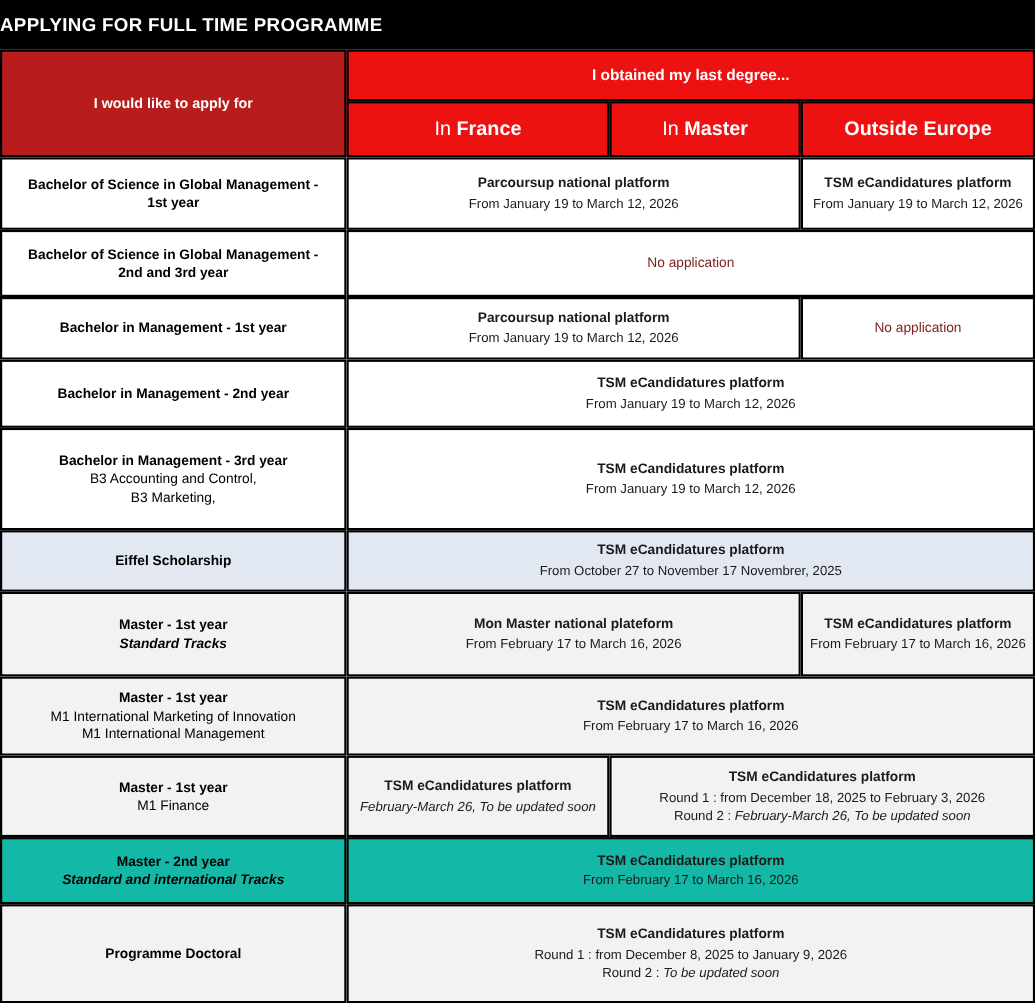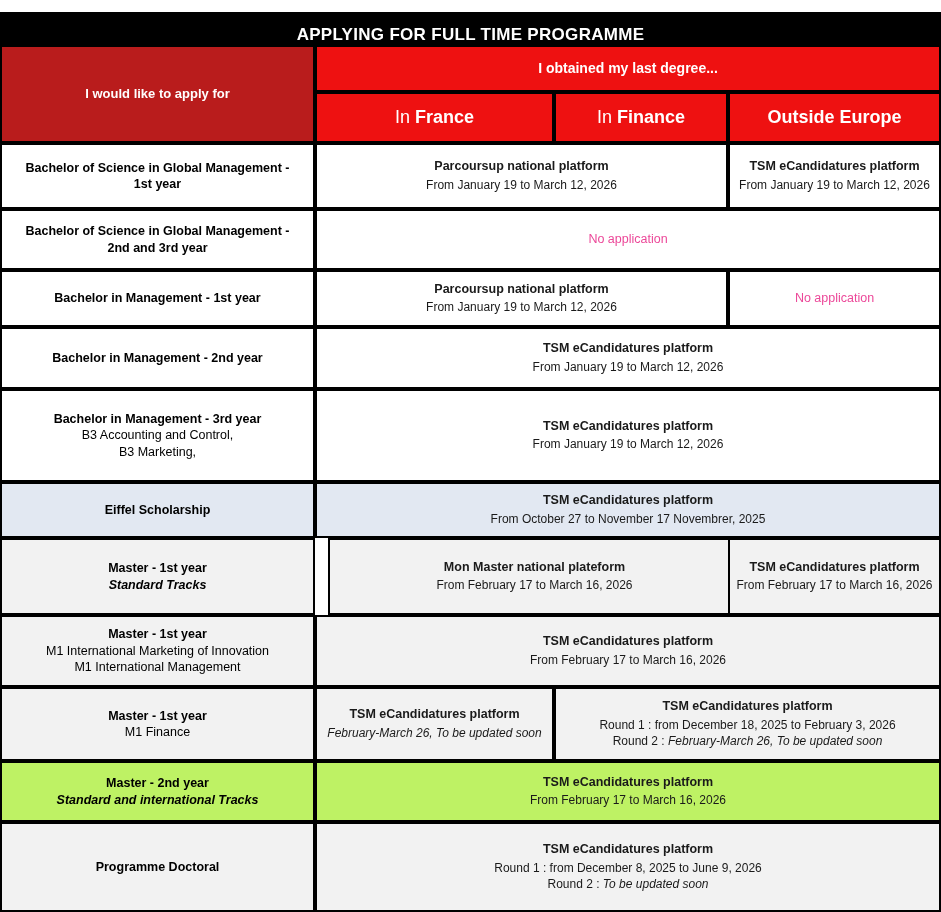--- a/index.html
+++ b/index.html
@@ -13,26 +13,25 @@
     position: relative;
     width: 941px;
     height: 912px;
     background: #ffffff;
     overflow: hidden;
   }
 
   
   .title-bar {
     position: absolute;
-    left: 0; top: 12px;
+    left: 0; top: 0;
     width: 941px; height: 45px;
     background: #000000;
     display: flex;
     align-items: center;
-    justify-content: center;
   }
   .title-bar .title-text {
     color: #ffffff;
     font-size: 17px;
     font-weight: bold;
     letter-spacing: 0.3px;
     text-align: center;
   }
 
   
@@ -69,27 +68,27 @@
   .label-cell { font-size: 12.5px; font-weight: bold; color: #000000; }
   .label-cell .sub-reg { font-weight: normal; font-size: 12.5px; }
   .label-cell .sub-ital { font-weight: bold; font-style: italic; font-size: 12.5px; }
 
   .data-cell { font-size: 12px; color: #1a1a1a; }
   .data-cell .hd { font-weight: bold; font-size: 12.5px; margin-bottom: 3px; }
   .data-cell .dt { font-weight: normal; font-size: 12px; }
   .data-cell .dt.ital { font-style: italic; }
   .data-cell .dt i { font-style: italic; }
 
-  .noapp { color: #ec4899; font-size: 12.5px; font-weight: normal; }
+  .noapp { color: #7f1d1d; font-size: 12.5px; font-weight: normal; }
 
   
   .bg-white { background: #ffffff; }
   .bg-blue  { background: #e2e8f2; }
   .bg-faint { background: #f2f2f2; }
-  .bg-gray  { background: #bef264; }
+  .bg-gray  { background: #14b8a6; }
 </style>
 </head>
 <body>
 
 <div id="sheet">
 
   <div class="title-bar">
     <span class="title-text">APPLYING FOR FULL TIME PROGRAMME</span>
   </div>
 
@@ -98,21 +97,21 @@
   </div>
 
   <div class="cell hdr-red big" style="left:315px; top:45px; width:626px; height:47px;">
     <span class="ln">I obtained my last degree...</span>
   </div>
 
   <div class="cell hdr-red sub" style="left:315px; top:92px; width:239px; height:51px;">
     <span class="ln"><span>In </span><b>France</b></span>
   </div>
   <div class="cell hdr-red sub" style="left:554px; top:92px; width:174px; height:51px;">
-    <span class="ln"><span>In </span><b>Finance</b></span>
+    <span class="ln"><span>In </span><b>Master</b></span>
   </div>
   <div class="cell hdr-red sub all-bold" style="left:728px; top:92px; width:213px; height:51px;">
     <span class="ln">Outside Europe</span>
   </div>
 
   <div class="cell label-cell bg-white" style="left:0px; top:143px; width:315px; height:66px;">
     <span class="ln">Bachelor of Science in Global Management -</span>
     <span class="ln">1st year</span>
   </div>
   <div class="cell data-cell bg-white" style="left:315px; top:143px; width:413px; height:66px;">
@@ -166,21 +165,21 @@
   </div>
   <div class="cell data-cell bg-blue" style="left:315px; top:482px; width:626px; height:56px;">
     <span class="ln hd">TSM eCandidatures platform</span>
     <span class="ln dt">From October 27 to November 17 Novembrer, 2025</span>
   </div>
 
   <div class="cell label-cell bg-faint" style="left:0px; top:538px; width:315px; height:77px;">
     <span class="ln">Master - 1st year</span>
     <span class="ln sub-ital">Standard Tracks</span>
   </div>
-  <div class="cell data-cell bg-faint" style="left:328px; top:538px; width:413px; height:77px;">
+  <div class="cell data-cell bg-faint" style="left:315px; top:538px; width:413px; height:77px;">
     <span class="ln hd">Mon Master national plateform</span>
     <span class="ln dt">From February 17 to March 16, 2026</span>
   </div>
   <div class="cell data-cell bg-faint" style="left:728px; top:538px; width:213px; height:77px;">
     <span class="ln hd">TSM eCandidatures platform</span>
     <span class="ln dt">From February 17 to March 16, 2026</span>
   </div>
 
   <div class="cell label-cell bg-faint" style="left:0px; top:615px; width:315px; height:72px;">
     <span class="ln">Master - 1st year</span>
@@ -213,17 +212,17 @@
   <div class="cell data-cell bg-gray" style="left:315px; top:761px; width:626px; height:61px;">
     <span class="ln hd">TSM eCandidatures platform</span>
     <span class="ln dt">From February 17 to March 16, 2026</span>
   </div>
 
   <div class="cell label-cell bg-faint" style="left:0px; top:822px; width:315px; height:90px;">
     <span class="ln">Programme Doctoral</span>
   </div>
   <div class="cell data-cell bg-faint" style="left:315px; top:822px; width:626px; height:90px;">
     <span class="ln hd">TSM eCandidatures platform</span>
-    <span class="ln dt">Round 1 : from December 8, 2025 to June 9, 2026</span>
+    <span class="ln dt">Round 1 : from December 8, 2025 to January 9, 2026</span>
     <span class="ln dt"><span>Round 2 : </span><i>To be updated soon</i></span>
   </div>
 
 </div>
 
 </body></html>

